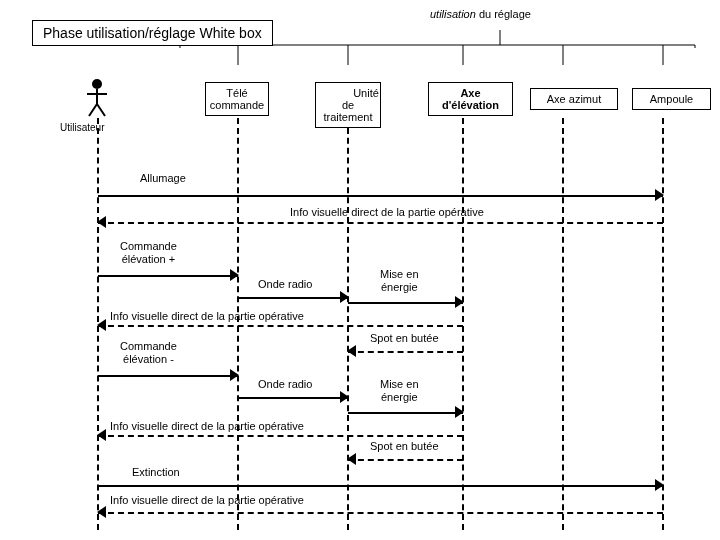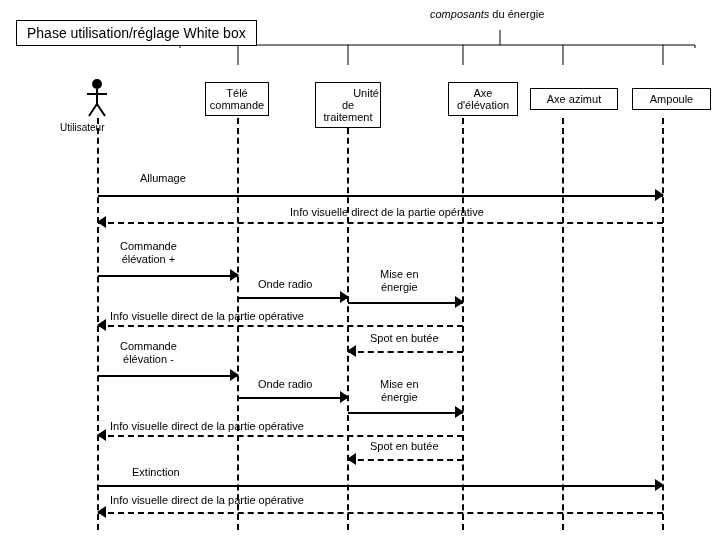--- a/index.html
+++ b/index.html
@@ -9,21 +9,21 @@
     width: 720px;
     height: 540px;
     font-family: Verdana, Geneva, sans-serif;
     font-size: 11px;
     background: #fff;
     position: relative;
     overflow: hidden;
   }
   .title-box {
     position: absolute;
-    left: 16px;
+    left: 32px;
     top: 20px;
     border: 1px solid #000;
     padding: 4px 10px;
     font-size: 14px;
     background: #fff;
     z-index: 5;
   }
   .components-label {
     position: absolute;
     left: 430px;
@@ -116,21 +116,21 @@
     z-index: 4;
     line-height: 1.15;
   }
 </style>
 </head>
 <body>
 
 <div class="title-box">Phase utilisation/réglage White box</div>
 
 <div class="components-label">
-  <span class="it">composants</span><span> du énergie</span>
+  <span class="it">utilisation</span><span> du réglage</span>
 </div>
 
 <svg class="bracket" viewBox="0 0 550 35">
 
   <line x1="350" y1="0" x2="350" y2="15" stroke="#000" stroke-width="1"></line>
 
   <line x1="30" y1="15" x2="545" y2="15" stroke="#000" stroke-width="1"></line>
 
   <line x1="88" y1="15" x2="88" y2="35" stroke="#000" stroke-width="1"></line>
   <line x1="198" y1="15" x2="198" y2="35" stroke="#000" stroke-width="1"></line>
@@ -148,21 +148,21 @@
   <line x1="2" y1="16" x2="22" y2="16" stroke="#000" stroke-width="2"></line>
   <line x1="12" y1="26" x2="4" y2="38" stroke="#000" stroke-width="2"></line>
   <line x1="12" y1="26" x2="20" y2="38" stroke="#000" stroke-width="2"></line>
 </svg>
 <div class="actor-label">Utilisateur</div>
 
 <div class="lifeline-box" style="left:205px;width:64px;"><span style="white-space:pre-line;">Télé
 commande</span></div>
 <div class="lifeline-box" style="left:315px;width:66px;"><span style="white-space:pre-line;margin-left:36px;">Unité de
 traitement</span></div>
-<div class="lifeline-box" style="left:448px;width:70px;"><span style="white-space:pre-line;">Axe
+<div class="lifeline-box" style="left:428px;width:85px;font-weight:bold;"><span style="white-space:pre-line;">Axe
 d'élévation</span></div>
 <div class="lifeline-box" style="left:530px;width:88px;top:88px;"><span>Axe azimut</span></div>
 <div class="lifeline-box" style="left:632px;width:79px;top:88px;"><span>Ampoule</span></div>
 
 <div class="lifeline life-user"></div>
 <div class="lifeline life-tele"></div>
 <div class="lifeline life-unit"></div>
 <div class="lifeline life-elev"></div>
 <div class="lifeline life-azim"></div>
 <div class="lifeline life-amp"></div>

